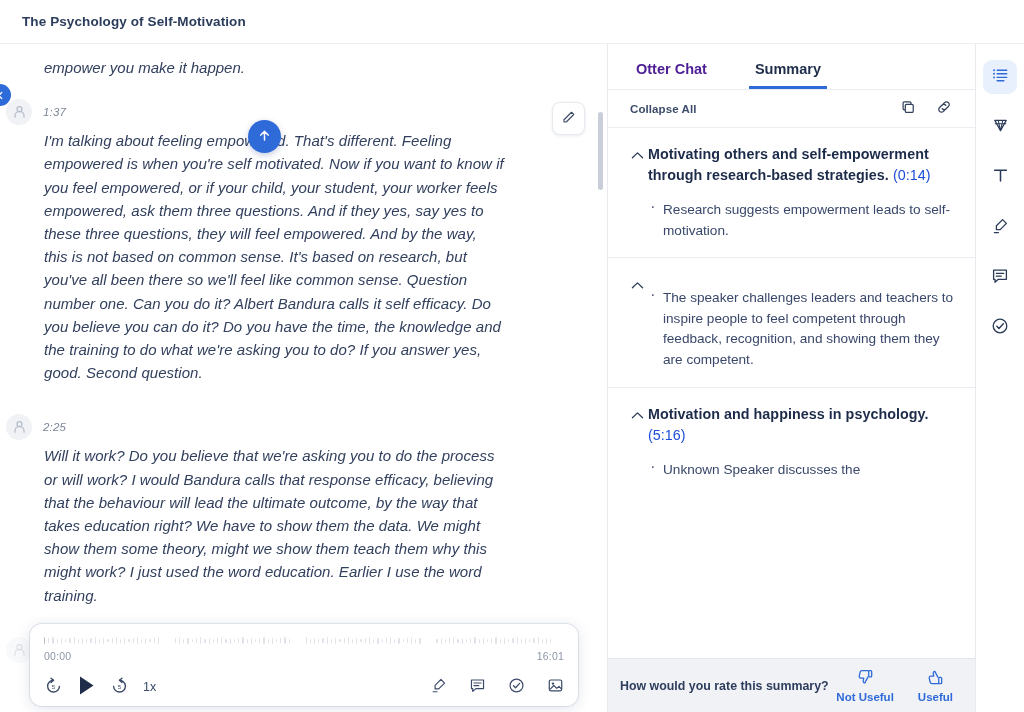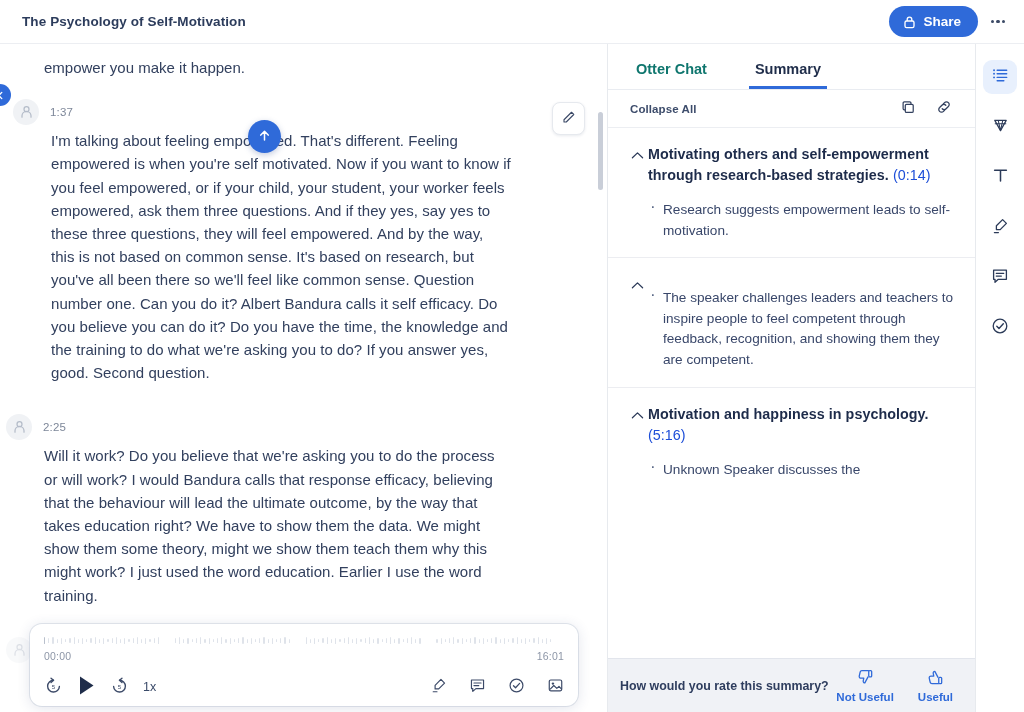--- a/index.html
+++ b/index.html
@@ -46,21 +46,21 @@
   
   .body { flex: 1; display: flex; min-height: 0; position: relative; }
 
   
   .transcript-pane {
     width: 608px; flex: 0 0 608px;
     position: relative; background: #fff;
     border-right: 1px solid #e7eaee;
     overflow: hidden;
   }
-  .transcript-scroll { position: absolute; inset: 0; padding: 6px 44px 4px 44px; }
+  .transcript-scroll { position: absolute; inset: 0; padding: 6px 44px 4px 44px; font-style: italic; }
 
   .para { position: relative; padding: 0 0 4px 0; }
   .para.partial { opacity: .45; }
   .para-head { display: flex; align-items: center; gap: 11px; height: 34px; margin-left: -38px; }
   .avatar {
     width: 26px; height: 26px; flex: 0 0 26px; border-radius: 50%;
     background: #f0f2f5; display: flex; align-items: center; justify-content: center;
   }
   .avatar svg { display: block; }
   .ts { font-size: 11.5px; color: #7d8799; font-weight: 400; letter-spacing: .2px; }
@@ -124,21 +124,21 @@
   .speed { font-size: 12.5px; color: #3a4a69; font-weight: 500; background: none; border: none; cursor: pointer; font-family: inherit; }
 
   
   .summary-pane {
     flex: 1; display: flex; flex-direction: column;
     background: #fff; position: relative; min-width: 0;
     border-right: 1px solid #e7eaee;
   }
   .tabs { display: flex; align-items: flex-end; height: 46px; padding: 0 22px; border-bottom: 1px solid #e9ecf1; flex: 0 0 46px; }
   .tab {
-    font-size: 14.5px; font-weight: 700; color: #0f766e;
+    font-size: 14.5px; font-weight: 700; color: #4c1d95;
     padding: 0 6px 9px 6px; margin-right: 36px; cursor: pointer;
     background: none; border: none; font-family: inherit;
     border-bottom: 3px solid transparent;
   }
   .tab.active { color: #1f2d4a; border-bottom-color: #2f6ad9; }
 
   .collapse-row {
     display: flex; align-items: center; height: 38px;
     padding: 0 22px; border-bottom: 1px solid #eceef2; flex: 0 0 38px;
   }
@@ -196,55 +196,39 @@
   }
   .rail-btn.active { background: #e8f0fd; }
 </style>
 </head>
 <body>
 
 <div class="app">
 
   <div class="header">
     <div class="doc-title">The Psychology of Self-Motivation</div>
-    <div class="header-right">
-      <button class="share-btn">
-        <span>
-          <svg width="13" height="14" viewBox="0 0 13 14" fill="none">
-            <rect x="2" y="6" width="9" height="6.6" rx="1.6" stroke="#fff" stroke-width="1.35"></rect>
-            <path d="M4.2 6V4.4a2.3 2.3 0 0 1 4.6 0V6" stroke="#fff" stroke-width="1.35" fill="none"></path>
-          </svg>
-        </span>
-        <span>Share</span>
-      </button>
-      <div class="kebab">
-        <i></i>
-          <i></i>
-          <i></i>
-      </div>
-    </div>
   </div>
 
   <div class="body">
 
     <div class="transcript-pane">
 
       <button class="collapse-rail-btn">
         <span>
           <svg width="9" height="9" viewBox="0 0 9 9">
               <path d="M5.8 1.4L2.9 4.5l2.9 3.1" stroke="#fff" stroke-width="1.3" fill="none" stroke-linecap="round" stroke-linejoin="round"></path>
             </svg>
         </span>
       </button>
 
       <div class="transcript-scroll">
 
         <div class="lead-text">empower you make it happen.</div>
 
-        <div class="para" style="margin-top:16px;margin-left:7px;">
+        <div class="para" style="margin-top:16px;">
           <div class="para-head">
             <div class="avatar">
               <span>
                 <svg width="13" height="14" viewBox="0 0 13 14">
                   <circle cx="6.5" cy="4.2" r="2.5" stroke="#b4bcc9" stroke-width="1.25" fill="none"></circle>
                   <path d="M2 12.2v-1.4a4.5 4.5 0 0 1 9 0v1.4" stroke="#b4bcc9" stroke-width="1.25" fill="none" stroke-linecap="round"></path>
                 </svg>
               </span>
             </div>
             <span class="ts">1:37</span>

